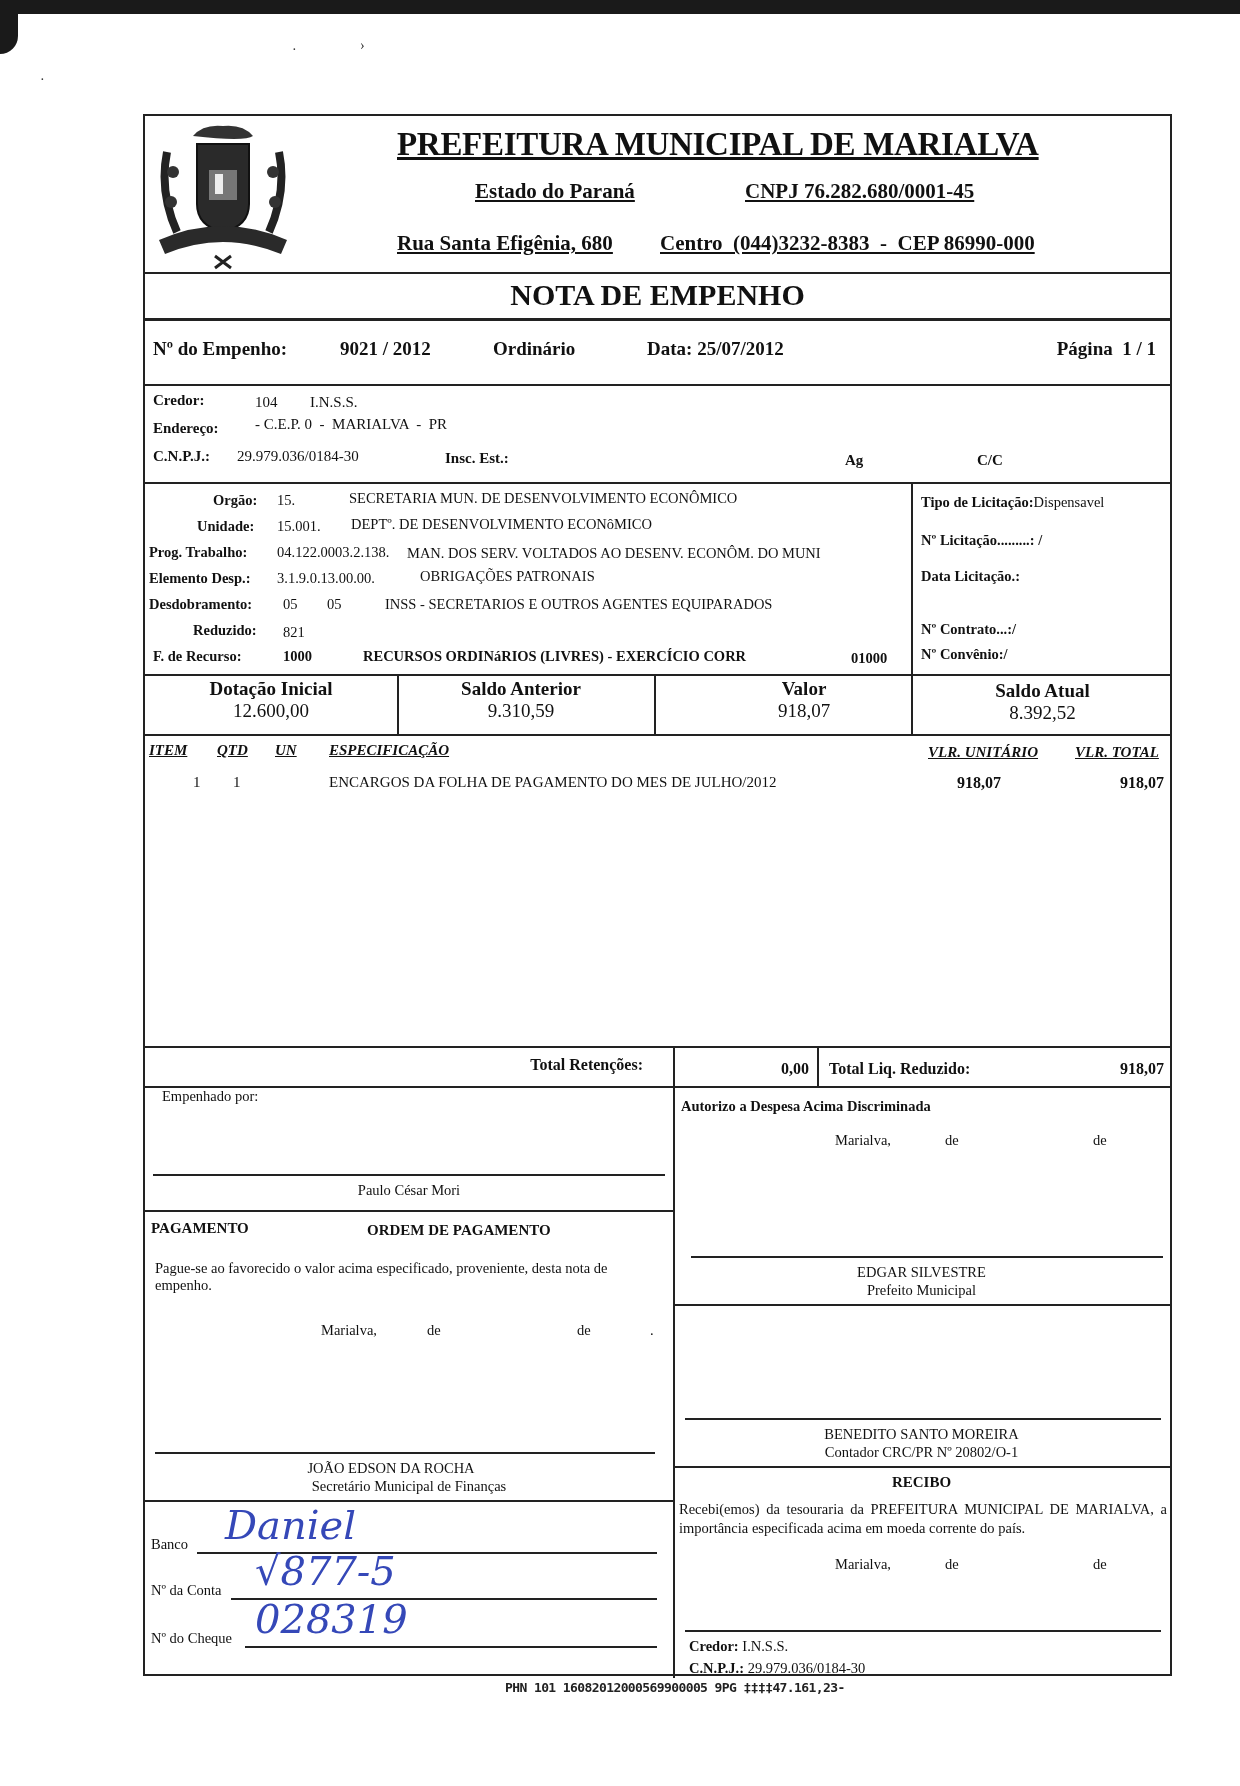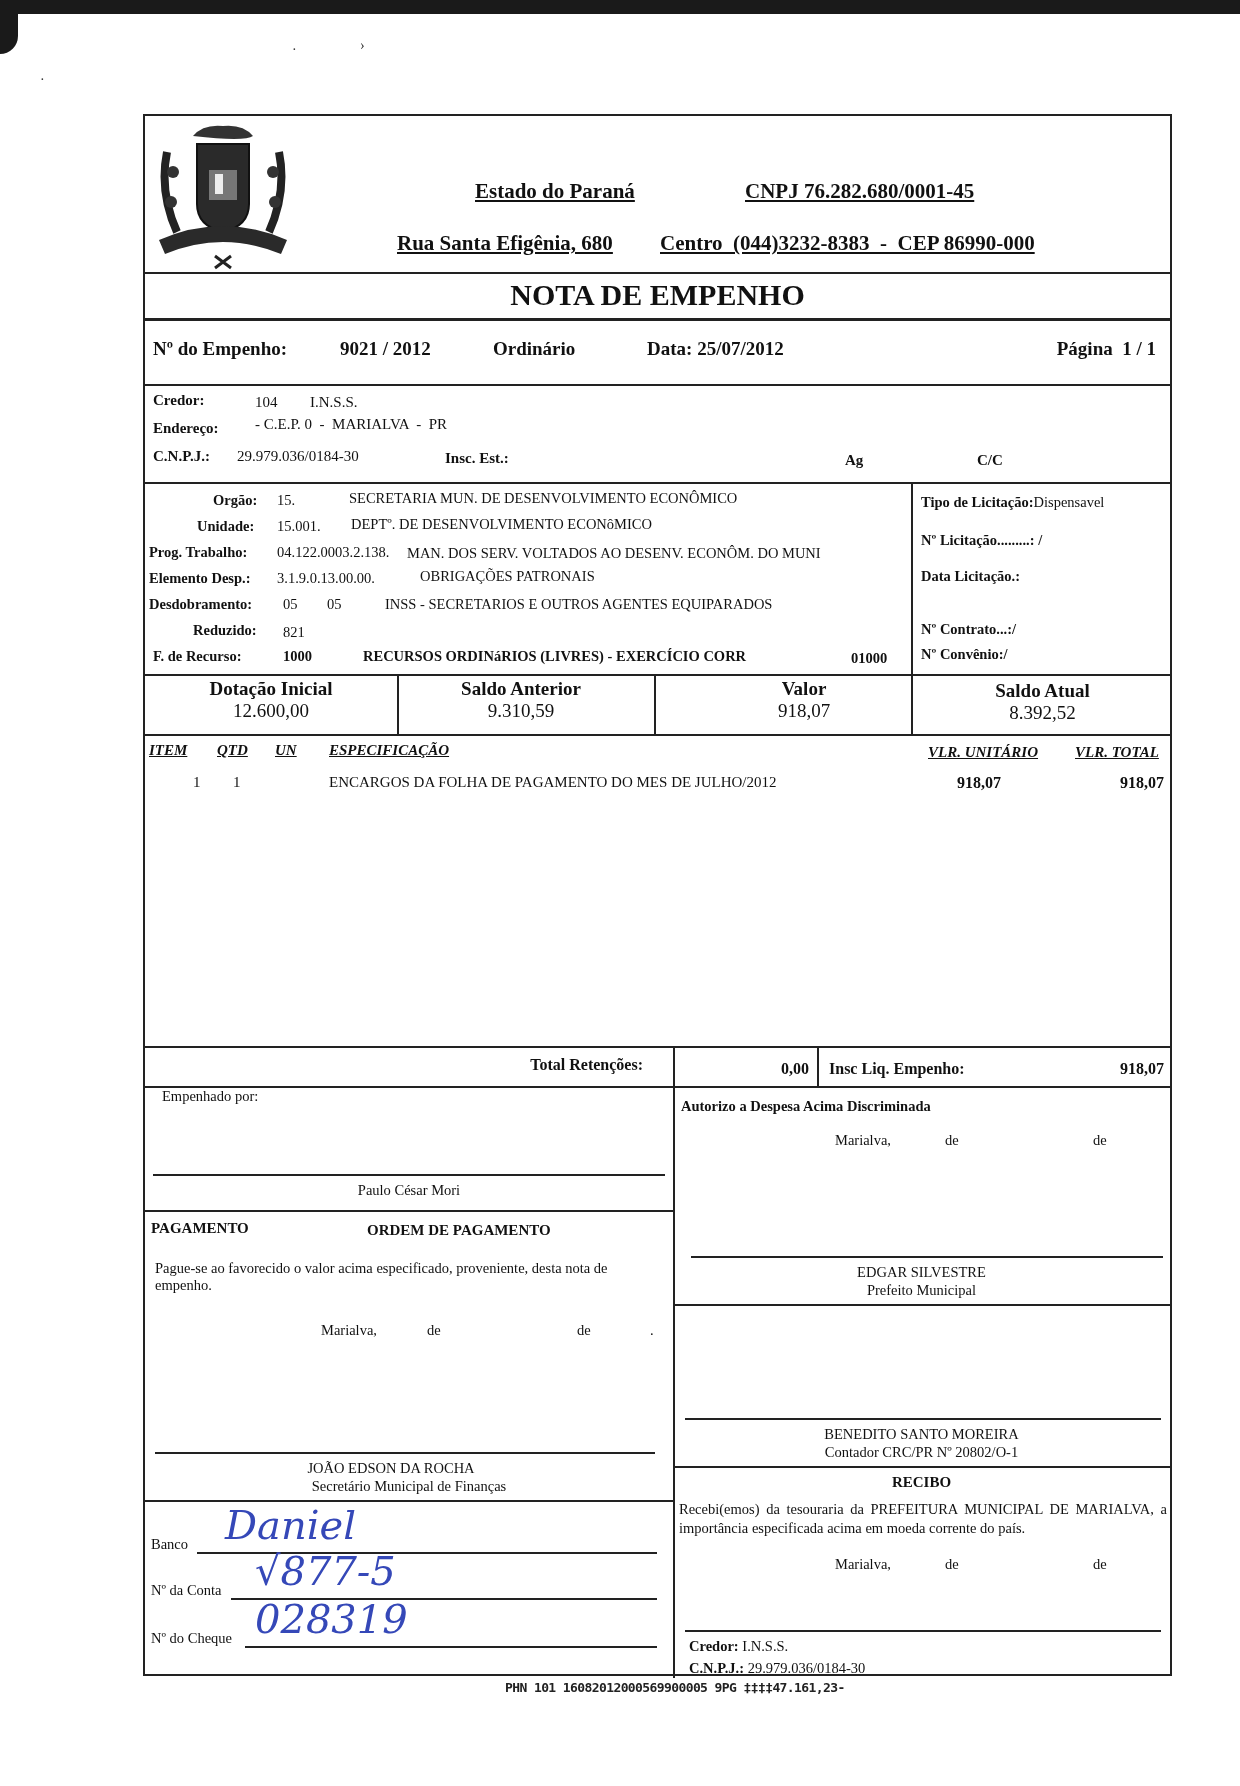--- a/index.html
+++ b/index.html
@@ -47,20 +47,21 @@
       <path d="M62 52 h8 v20 h-8z" fill="#eee"></path>
       <path d="M14 30 q-8 40 10 80 M126 30 q8 40-10 80" stroke="#222" stroke-width="8" fill="none"></path>
       <circle cx="20" cy="50" r="6" fill="#333"></circle>
         <circle cx="120" cy="50" r="6" fill="#333"></circle>
       <circle cx="18" cy="80" r="6" fill="#333"></circle>
         <circle cx="122" cy="80" r="6" fill="#333"></circle>
       <path d="M6 118 q64 -28 128 0 l-6 14 q-58 -24 -116 0z" fill="#2a2a2a"></path>
       <path d="M62 134 l16 12 M78 134 l-16 12" stroke="#222" stroke-width="3"></path>
     </svg>
   </div>
+  <div class="abs h-title" style="left:252px;top:10px;width:700px;">PREFEITURA MUNICIPAL DE MARIALVA</div>
   <div class="abs h-sub" style="left:330px;top:63px;">Estado do Paraná</div>
   <div class="abs h-sub" style="left:600px;top:63px;">CNPJ 76.282.680/0001-45</div>
   <div class="abs h-sub" style="left:252px;top:115px;">Rua Santa Efigênia, 680</div>
   <div class="abs h-sub" style="left:515px;top:115px;white-space:pre;">Centro  (044)3232-8383  -  CEP 86990-000</div>
 
   <div class="hline" style="top:156px;"></div>
   <div class="abs nota center" style="left:0;right:0;top:162px;">NOTA  DE  EMPENHO</div>
   <div class="hline" style="top:202px;border-top-width:3px;"></div>
 
   <div class="abs lbl16" style="left:8px;top:222px;font-size:19px;">Nº do Empenho:</div>
@@ -158,21 +159,21 @@
     <span class="abs t16 b" style="left:812px;">918,07</span>
     <span class="abs t16 b" style="right:6px;">918,07</span>
   </div>
 
   <div class="hline" style="top:930px;"></div>
 
   <div class="vline" style="left:528px;top:930px;height:40px;"></div>
   <div class="vline" style="left:672px;top:930px;height:40px;"></div>
   <div class="abs t16 b right" style="left:0;width:498px;top:940px;">Total Retenções:</div>
   <div class="abs t16 b right" style="left:528px;width:136px;top:944px;">0,00</div>
-  <div class="abs t16 b" style="left:684px;top:944px;">Insc Liq. Empenho:</div>
+  <div class="abs t16 b" style="left:684px;top:944px;">Total Liq. Reduzido:</div>
   <div class="abs t16 b right" style="right:6px;top:944px;">918,07</div>
   <div class="hline" style="top:970px;"></div>
 
   <div class="vline" style="left:528px;top:970px;height:592px;"></div>
 
   <div class="abs t14" style="left:17px;top:972px;">Empenhado por:</div>
   <div class="sig" style="left:8px;width:512px;top:1058px;"></div>
   <div class="abs t14 center" style="left:0;width:528px;top:1066px;">Paulo César Mori</div>
   <div class="hline" style="right:auto;width:528px;top:1094px;"></div>
 

